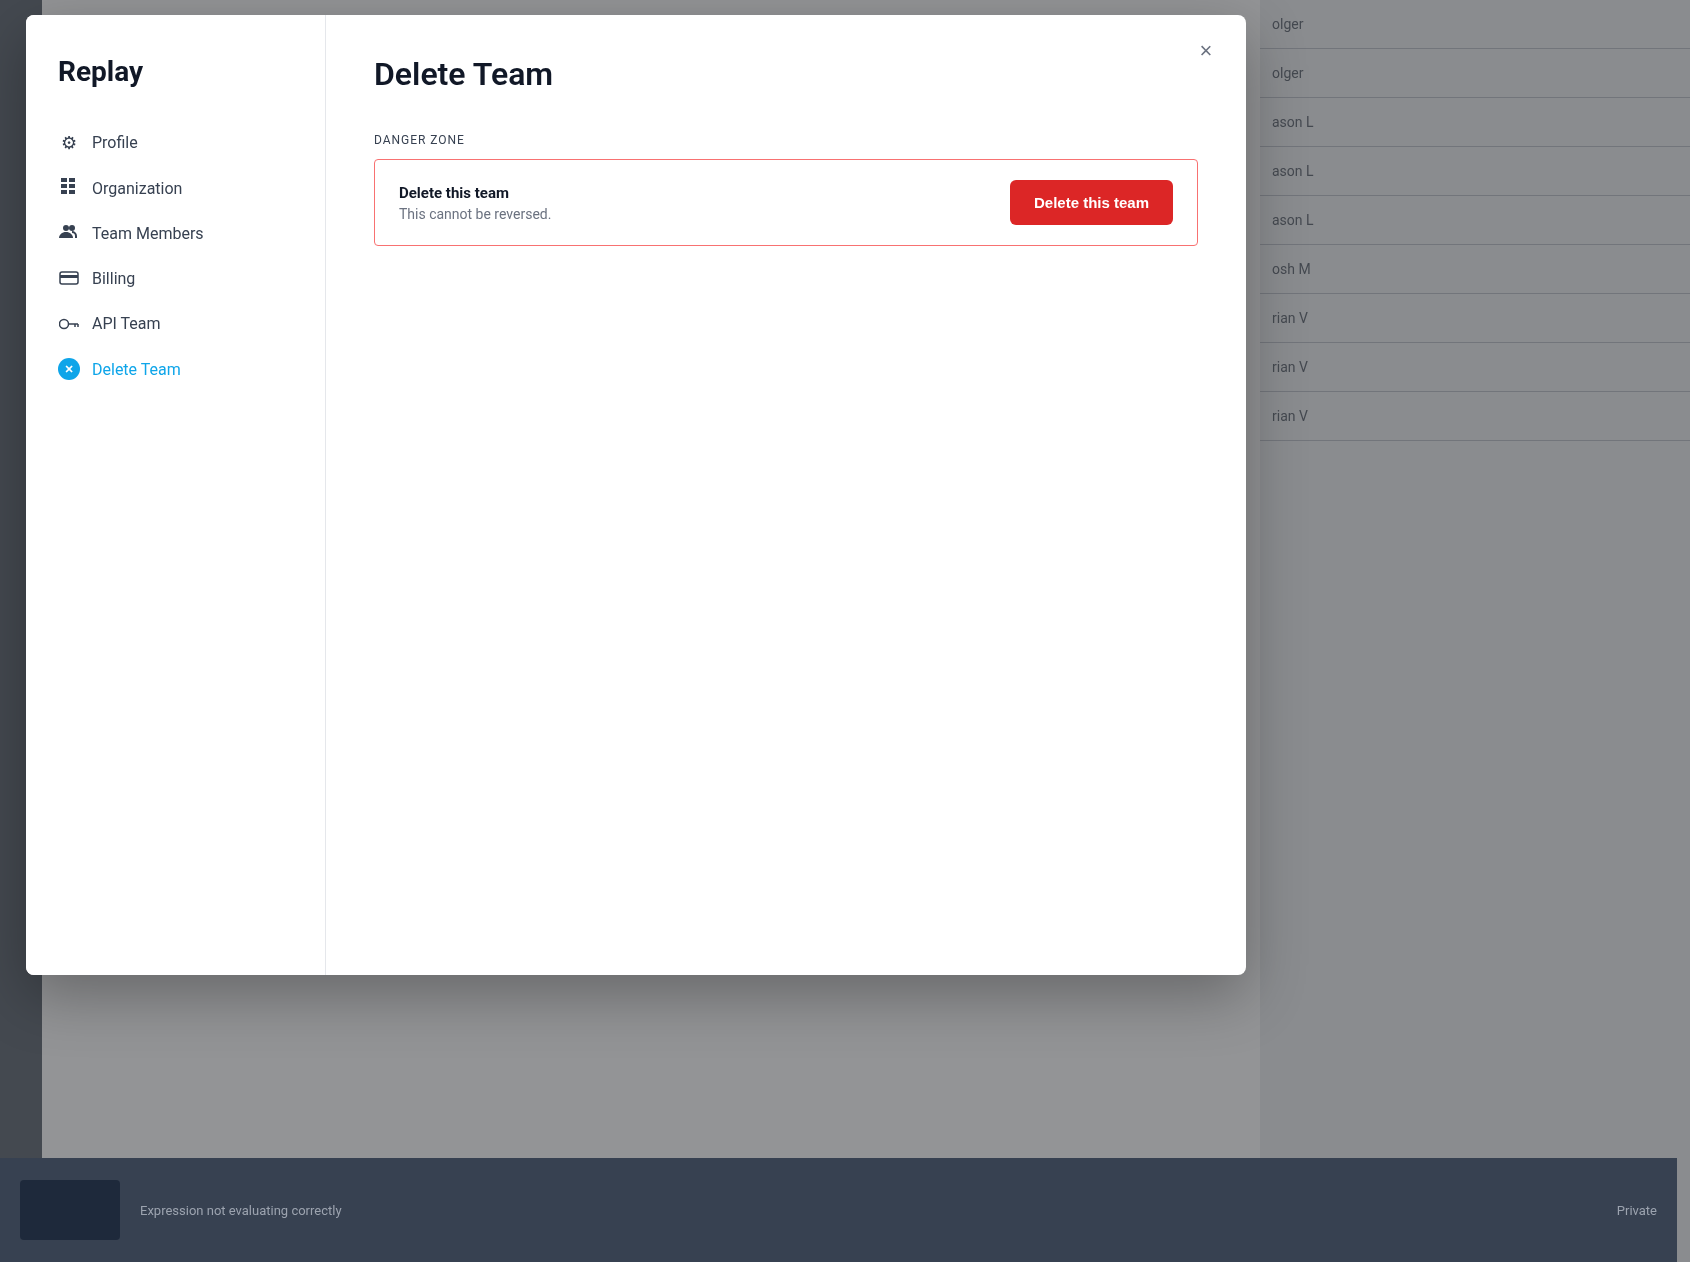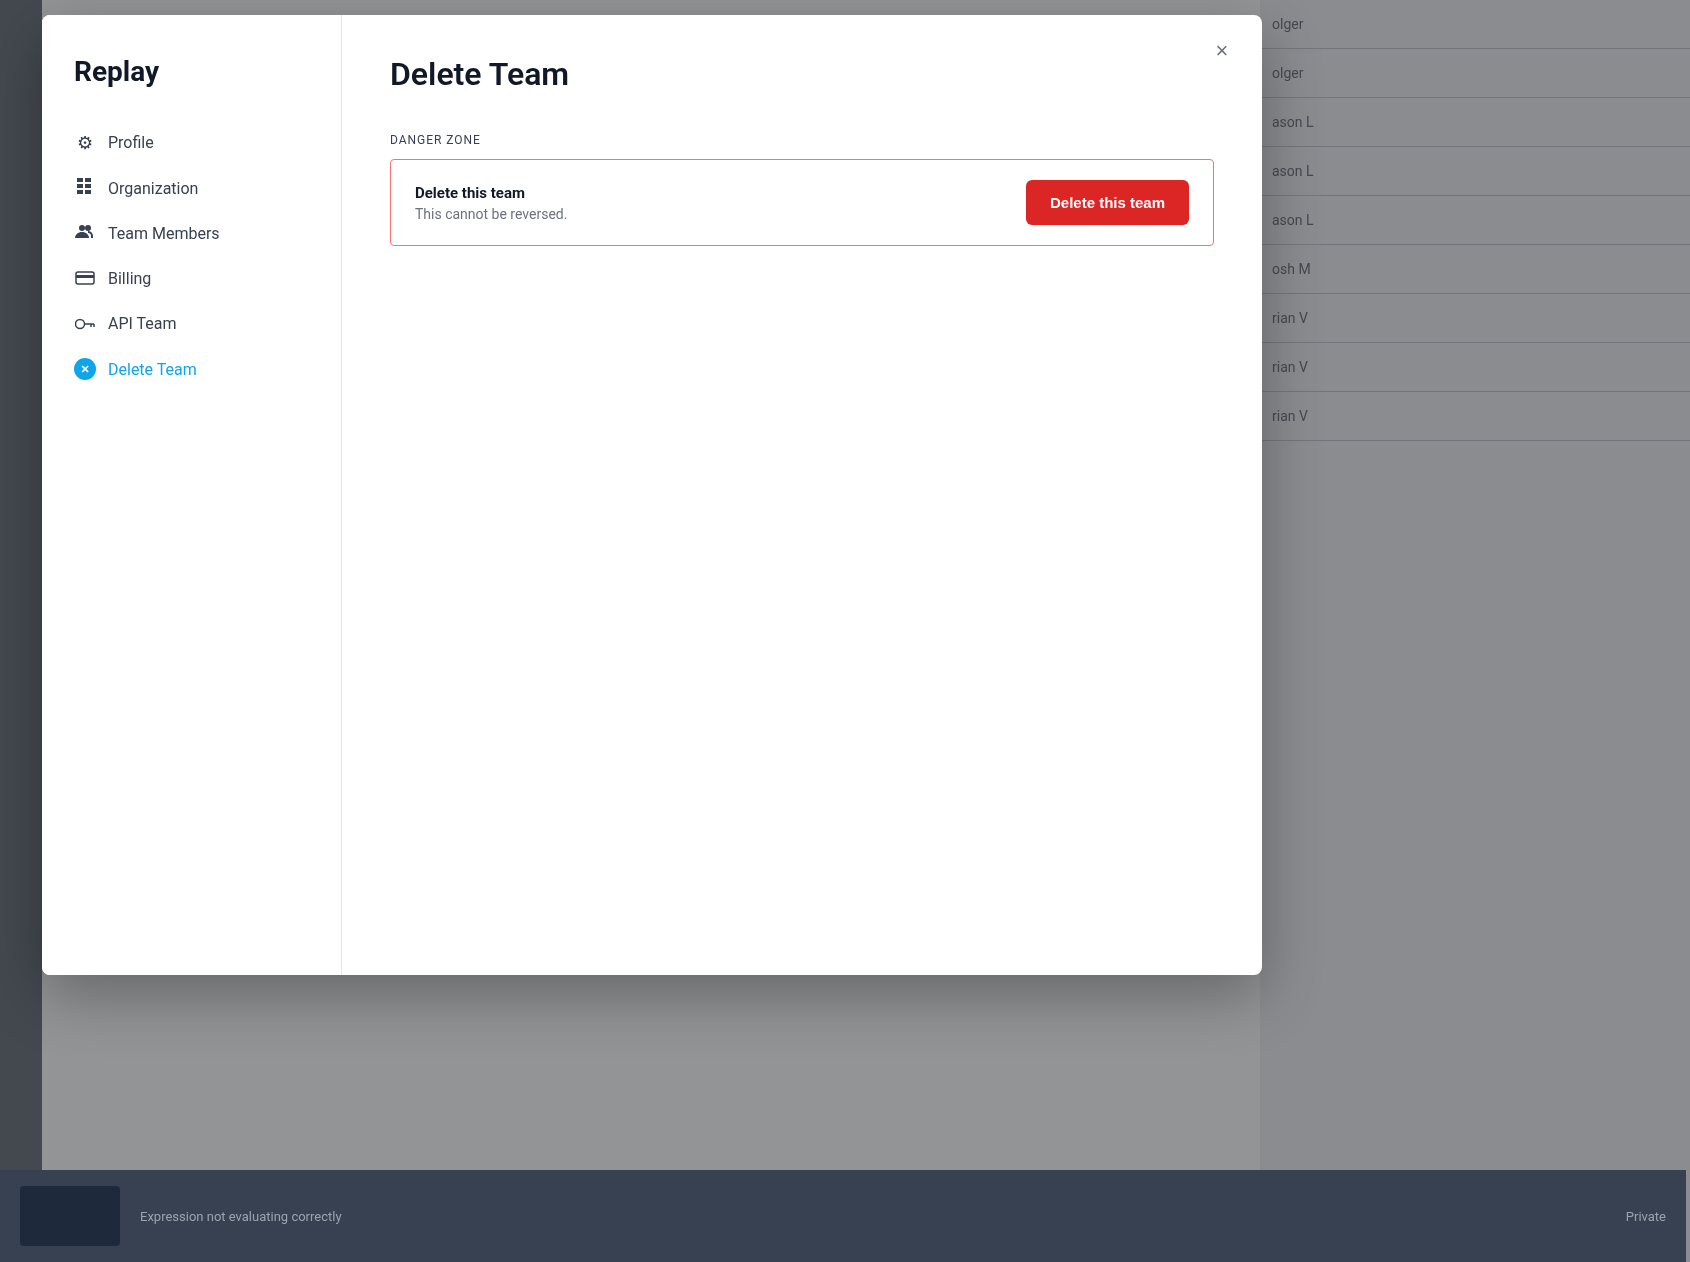--- a/index.html
+++ b/index.html
@@ -24,21 +24,21 @@
     .bg-content {
       position: absolute;
       inset: 0;
       background: #e5e7eb;
     }
 
     
     .modal-wrapper {
       position: absolute;
       top: 15px;
-      left: 42px;
+      left: 26px;
       width: 1220px;
       height: 960px;
       background: white;
       border-radius: 8px;
       box-shadow: 0 20px 60px rgba(0,0,0,0.3);
       display: flex;
       overflow: hidden;
     }
 
     
@@ -192,22 +192,22 @@
       width: 42px;
       height: 100%;
       background: #374151;
     }
 
     
     .bottom-bar {
       position: absolute;
       bottom: 0;
       left: 0;
-      right: 4px;
-      height: 92px;
+      right: 13px;
+      height: 104px;
       background: #374151;
       display: flex;
       align-items: center;
       padding: 0 20px;
       gap: 20px;
     }
 
     .bottom-thumbnail {
       width: 100px;
       height: 60px;

